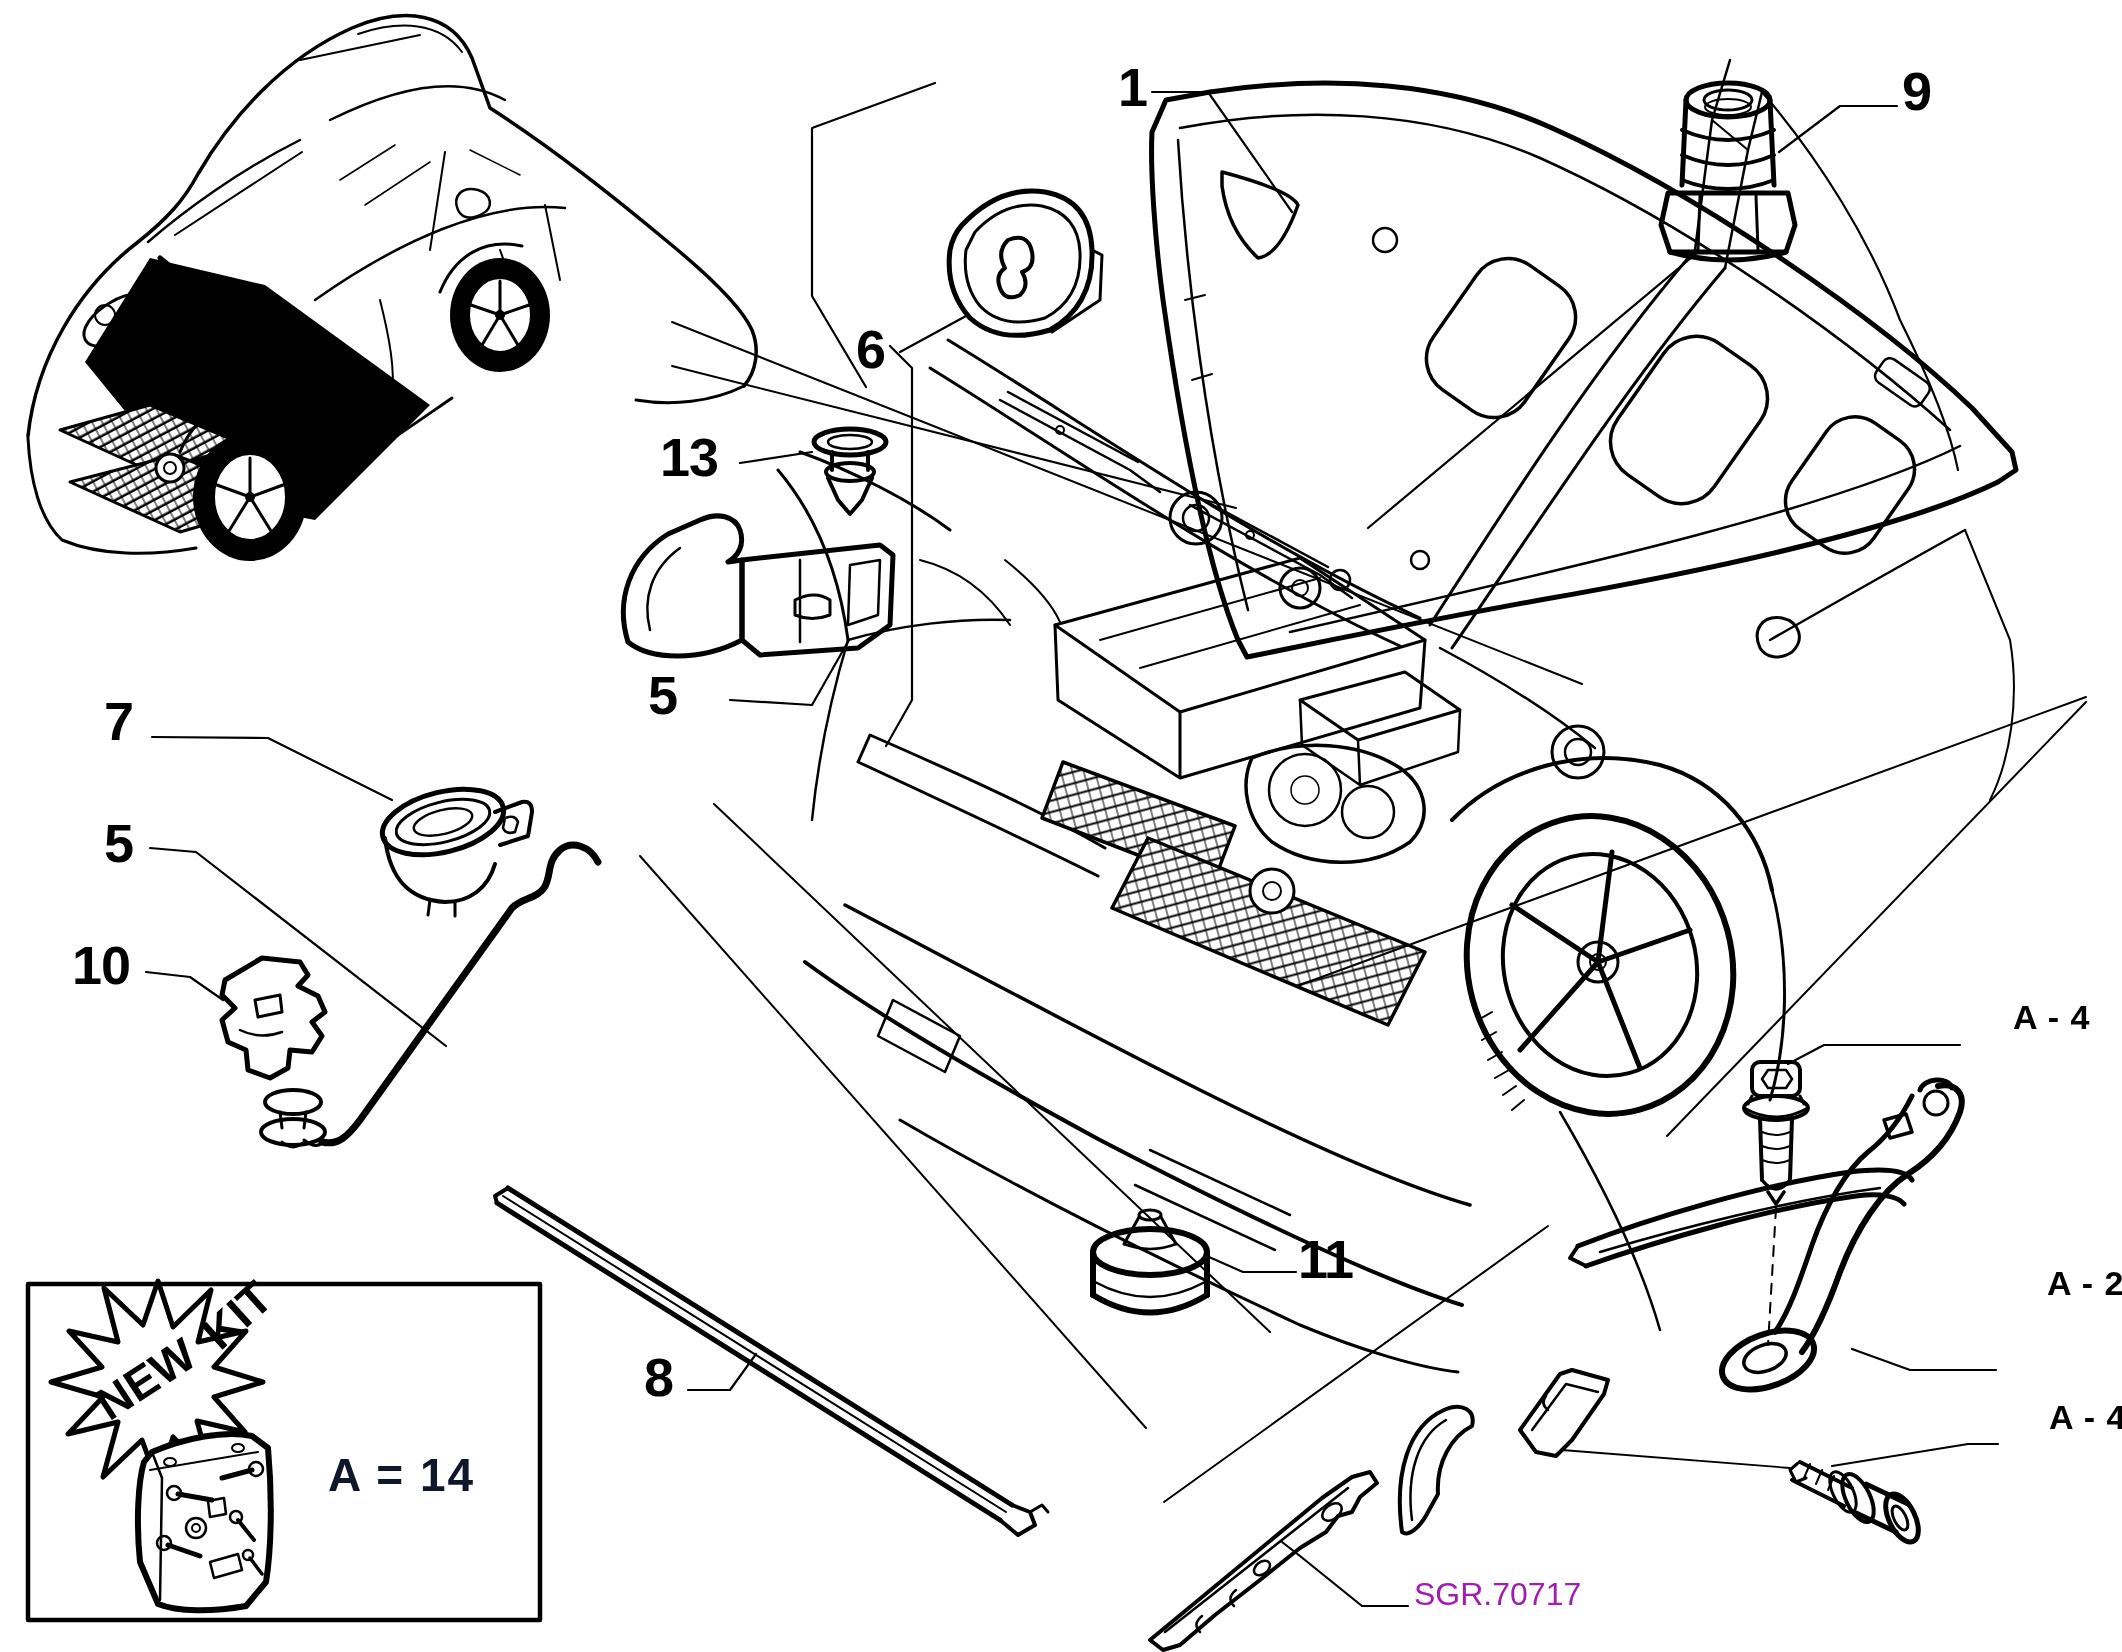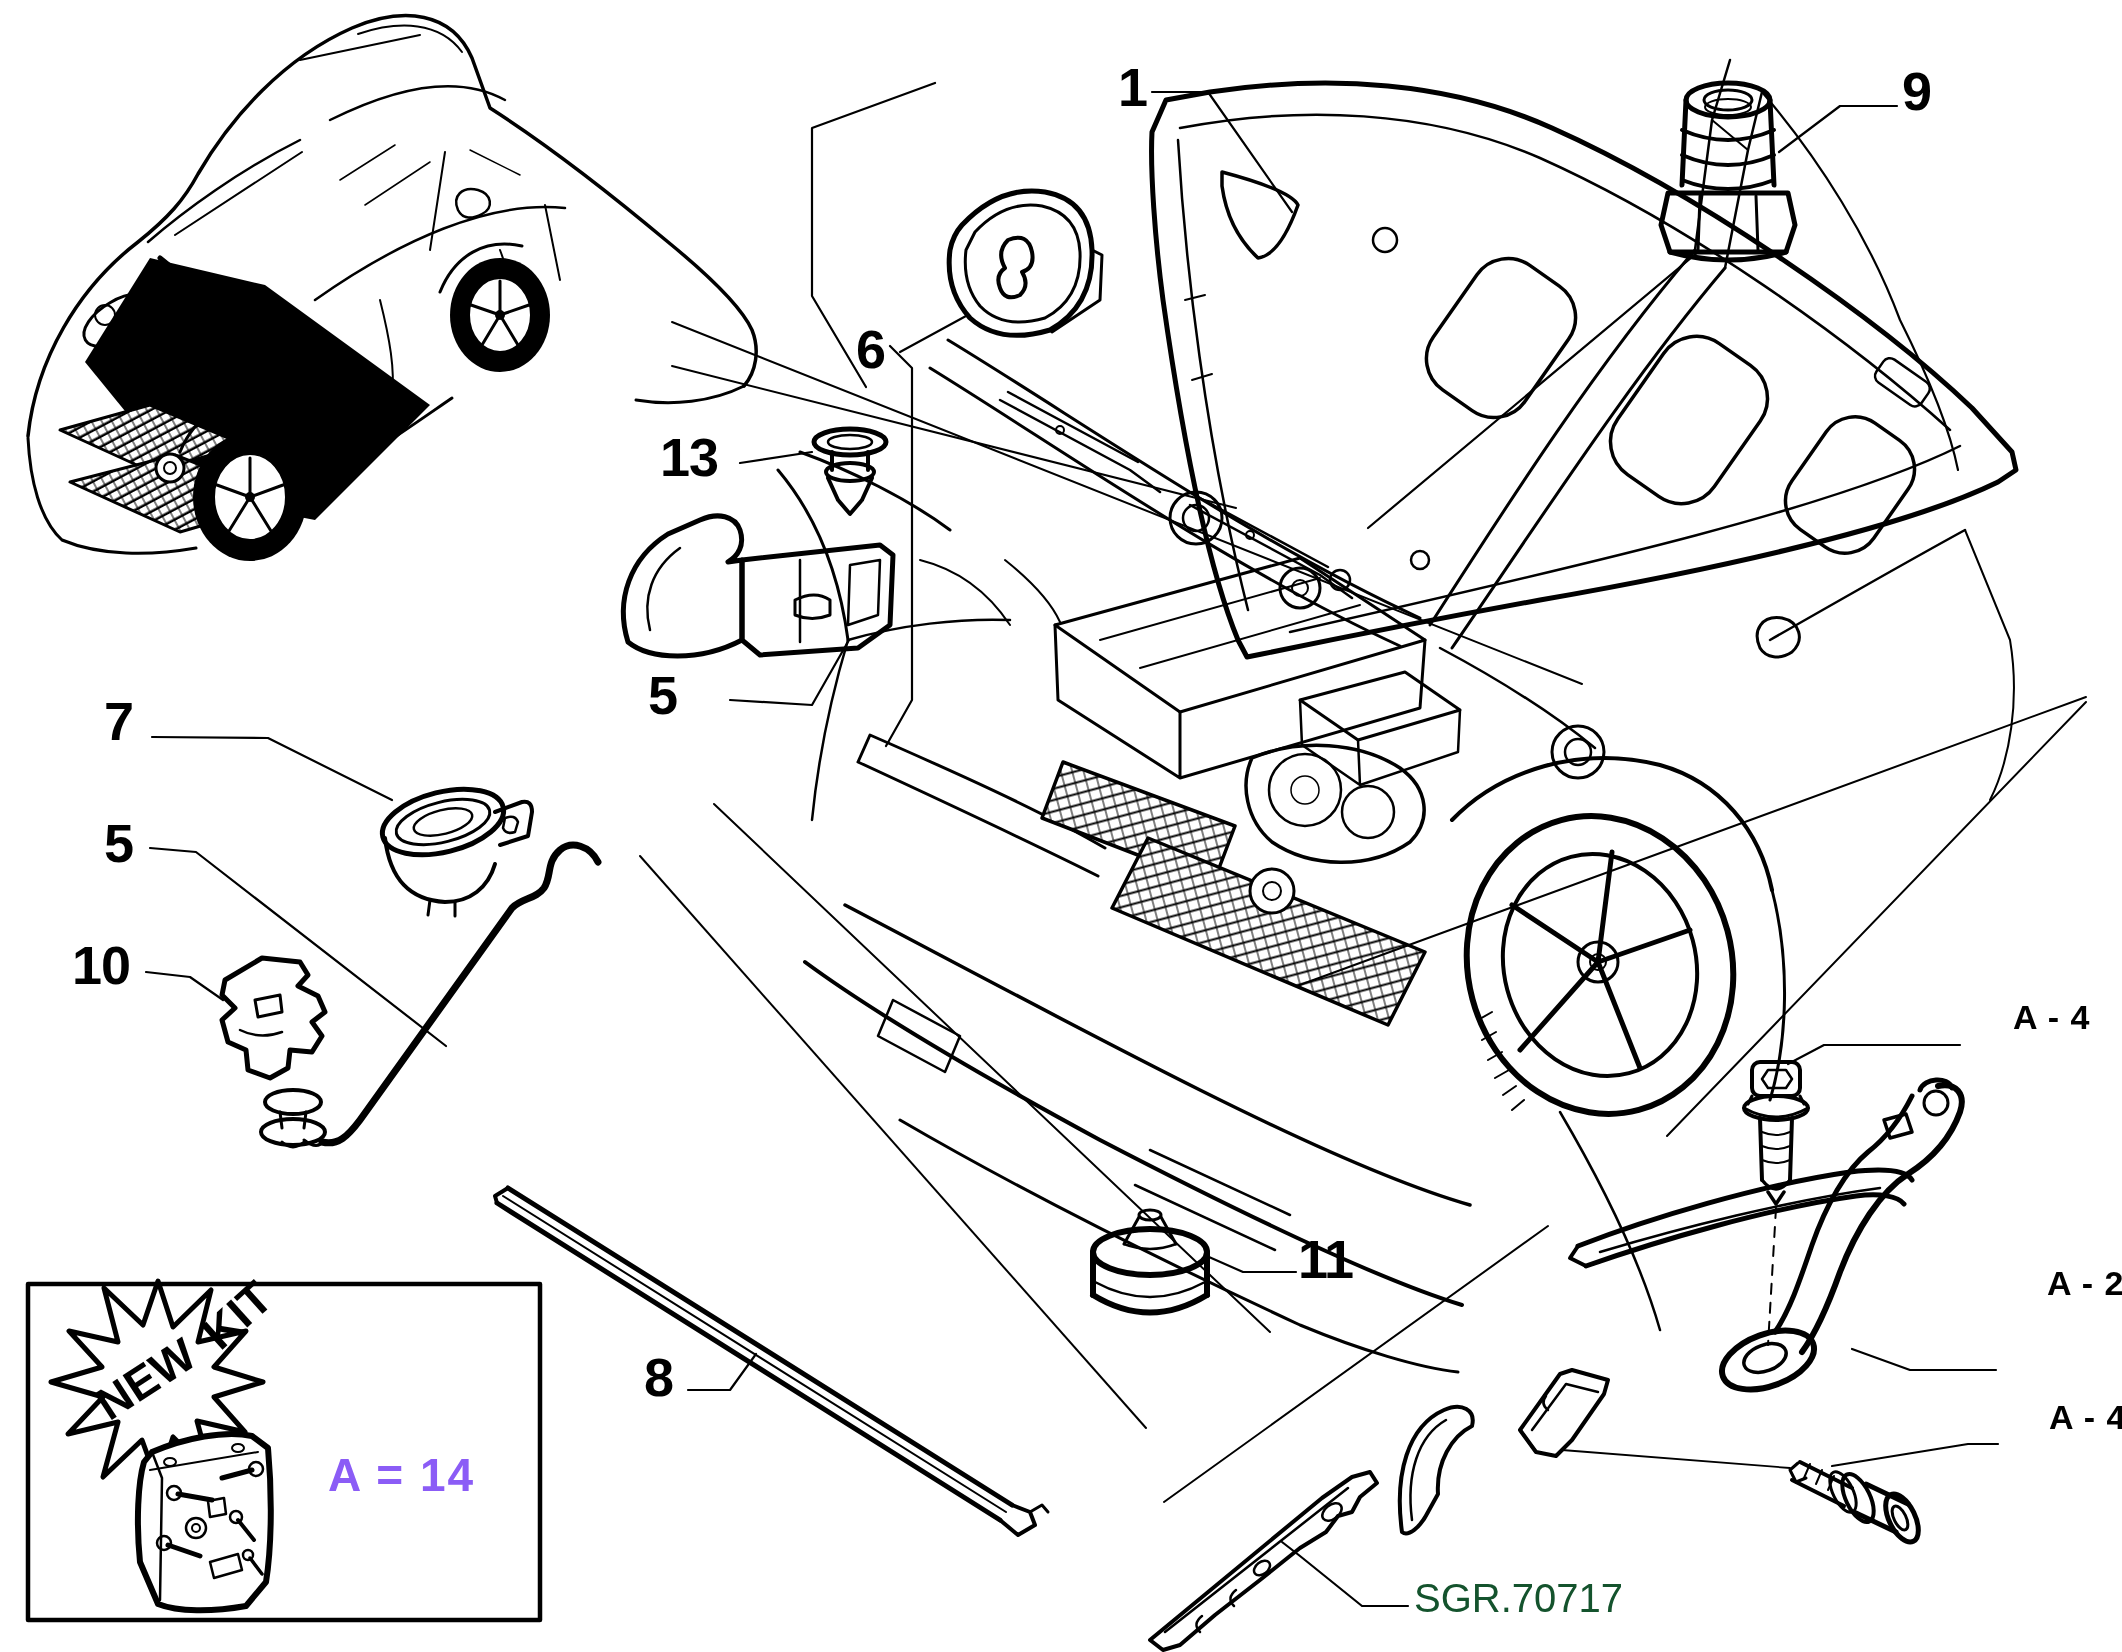--- a/index.html
+++ b/index.html
@@ -3,23 +3,23 @@
 <meta charset="utf-8">
 <style>
   html,body { margin:0; padding:0; background:#ffffff; }
   .canvas { position:relative; width:2122px; height:1652px; background:#ffffff; overflow:hidden; }
   .canvas svg { position:absolute; left:0; top:0; }
   .callout { position:absolute; font-family:"Liberation Sans","DejaVu Sans",sans-serif;
              font-weight:700; color:#000; line-height:1; white-space:nowrap; }
   .num   { font-size:54px; letter-spacing:-1px; }
   .alpha { font-size:34px; letter-spacing:1px;margin-left:47px; }
   .sgr   { position:absolute; font-family:"Liberation Sans","DejaVu Sans",sans-serif;
-           font-weight:400; font-size:40px; color:#14532d; line-height:1; letter-spacing:0px; }
+           font-weight:400; font-size:32px; color:#a21caf; line-height:1; letter-spacing:0px; }
   .a14   { position:absolute; font-family:"Liberation Sans","DejaVu Sans",sans-serif;
-           font-weight:700; font-size:46px; color:#8b5cf6; line-height:1; letter-spacing:2px; }
+           font-weight:700; font-size:46px; color:#0f172a; line-height:1; letter-spacing:2px; }
   .badge { position:absolute; font-family:"Liberation Sans","DejaVu Sans",sans-serif;
            font-weight:700; font-size:46px; color:#000; line-height:1; }
 </style>
 </head>
 <body>
 
 <div class="canvas">
 
 <svg width="2122" height="1652" viewBox="0 0 2122 1652" fill="none" stroke="#000" stroke-linecap="round" stroke-linejoin="round">
 

